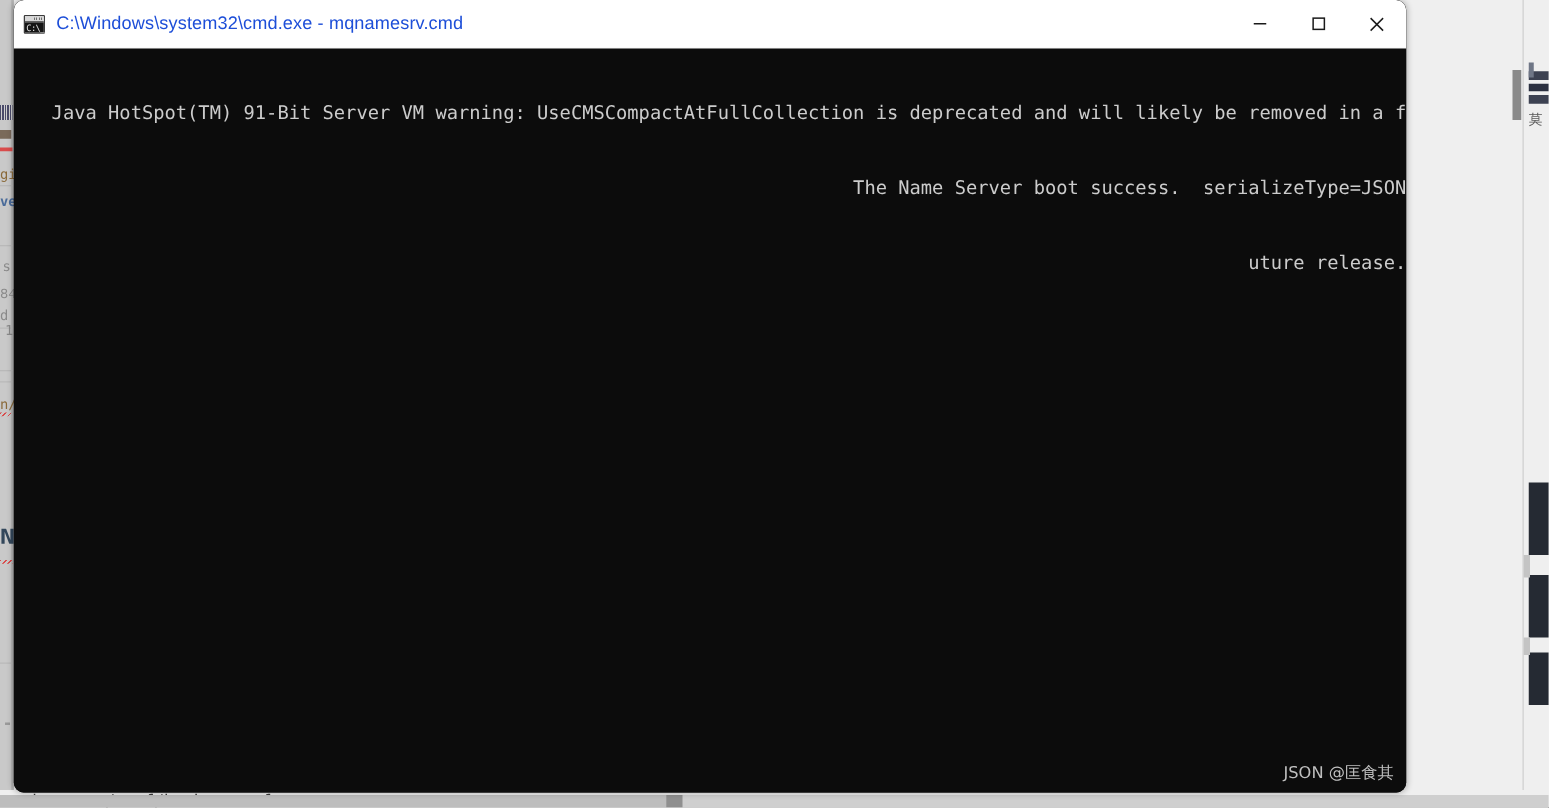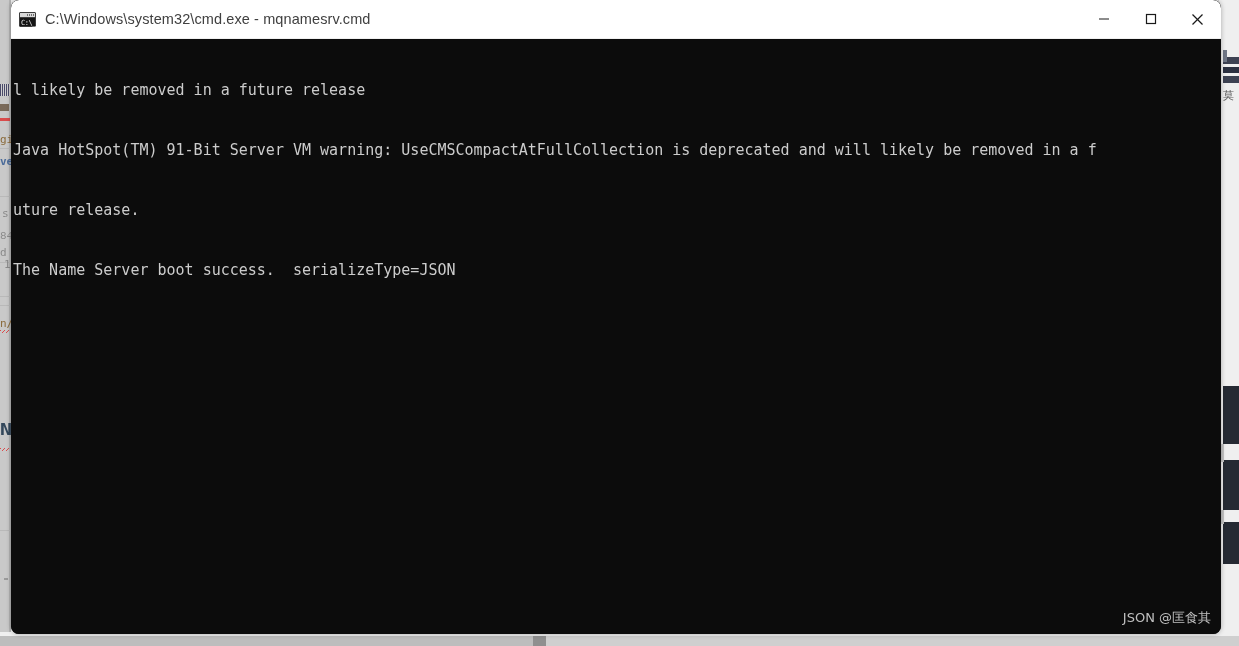--- a/index.html
+++ b/index.html
@@ -110,26 +110,27 @@
     position: absolute;
     left: 533px; top: 636px;
     width: 13px; height: 10px;
     background: #8f8f8f;
   }
 
   
   #console-window {
     position: absolute;
     left: 11px; top: 0;
-    width: 1210px;
+    width: 1114px;
     height: 634px;
     border-radius: 8px 8px 8px 8px;
     box-shadow: 0 0 5px rgba(0,0,0,0.30);
     overflow: hidden;
     background: #0c0c0c;
+    text-align: right;
   }
   #title-bar {
     position: relative;
     height: 38px;
     background: #ffffff;
     border-radius: 8px 8px 0 0;
     display: flex;
     align-items: center;
     border-bottom: 1px solid #f0f0f0;
   }
@@ -168,21 +169,21 @@
     position: absolute;
     left: 1px; top: 6px;
     font-family: "DejaVu Sans Mono", monospace;
     font-size: 7px;
     line-height: 8px;
     color: #e8e8e8;
     letter-spacing: -0.5px;
   }
   #title-text {
     font-size: 14.5px;
-    color: #404040;
+    color: #1d4ed8;
     white-space: nowrap;
     letter-spacing: 0.1px;
   }
   #window-controls {
     position: absolute;
     right: 0; top: 0;
     height: 38px;
     display: flex;
   }
   .wc-btn {
@@ -316,22 +317,21 @@
           <line x1="1.5" y1="1.5" x2="11.5" y2="11.5" stroke="#1a1a1a" stroke-width="1.2"></line>
           <line x1="11.5" y1="1.5" x2="1.5" y2="11.5" stroke="#1a1a1a" stroke-width="1.2"></line>
         </svg>
       </div>
 
     </div>
   </div>
 
   <div id="console-body">
     <div id="console-text">
-      <div class="line">l likely be removed in a future release</div>
       <div class="line">Java HotSpot(TM) 91-Bit Server VM warning: UseCMSCompactAtFullCollection is deprecated and will likely be removed in a f</div>
+      <div class="line">The Name Server boot success.  serializeType=JSON</div>
       <div class="line">uture release.</div>
-      <div class="line">The Name Server boot success.  serializeType=JSON</div>
     </div>
 
     <div id="watermark">JSON @匡食其</div>
   </div>
 
 </div>
 
 </body></html>

